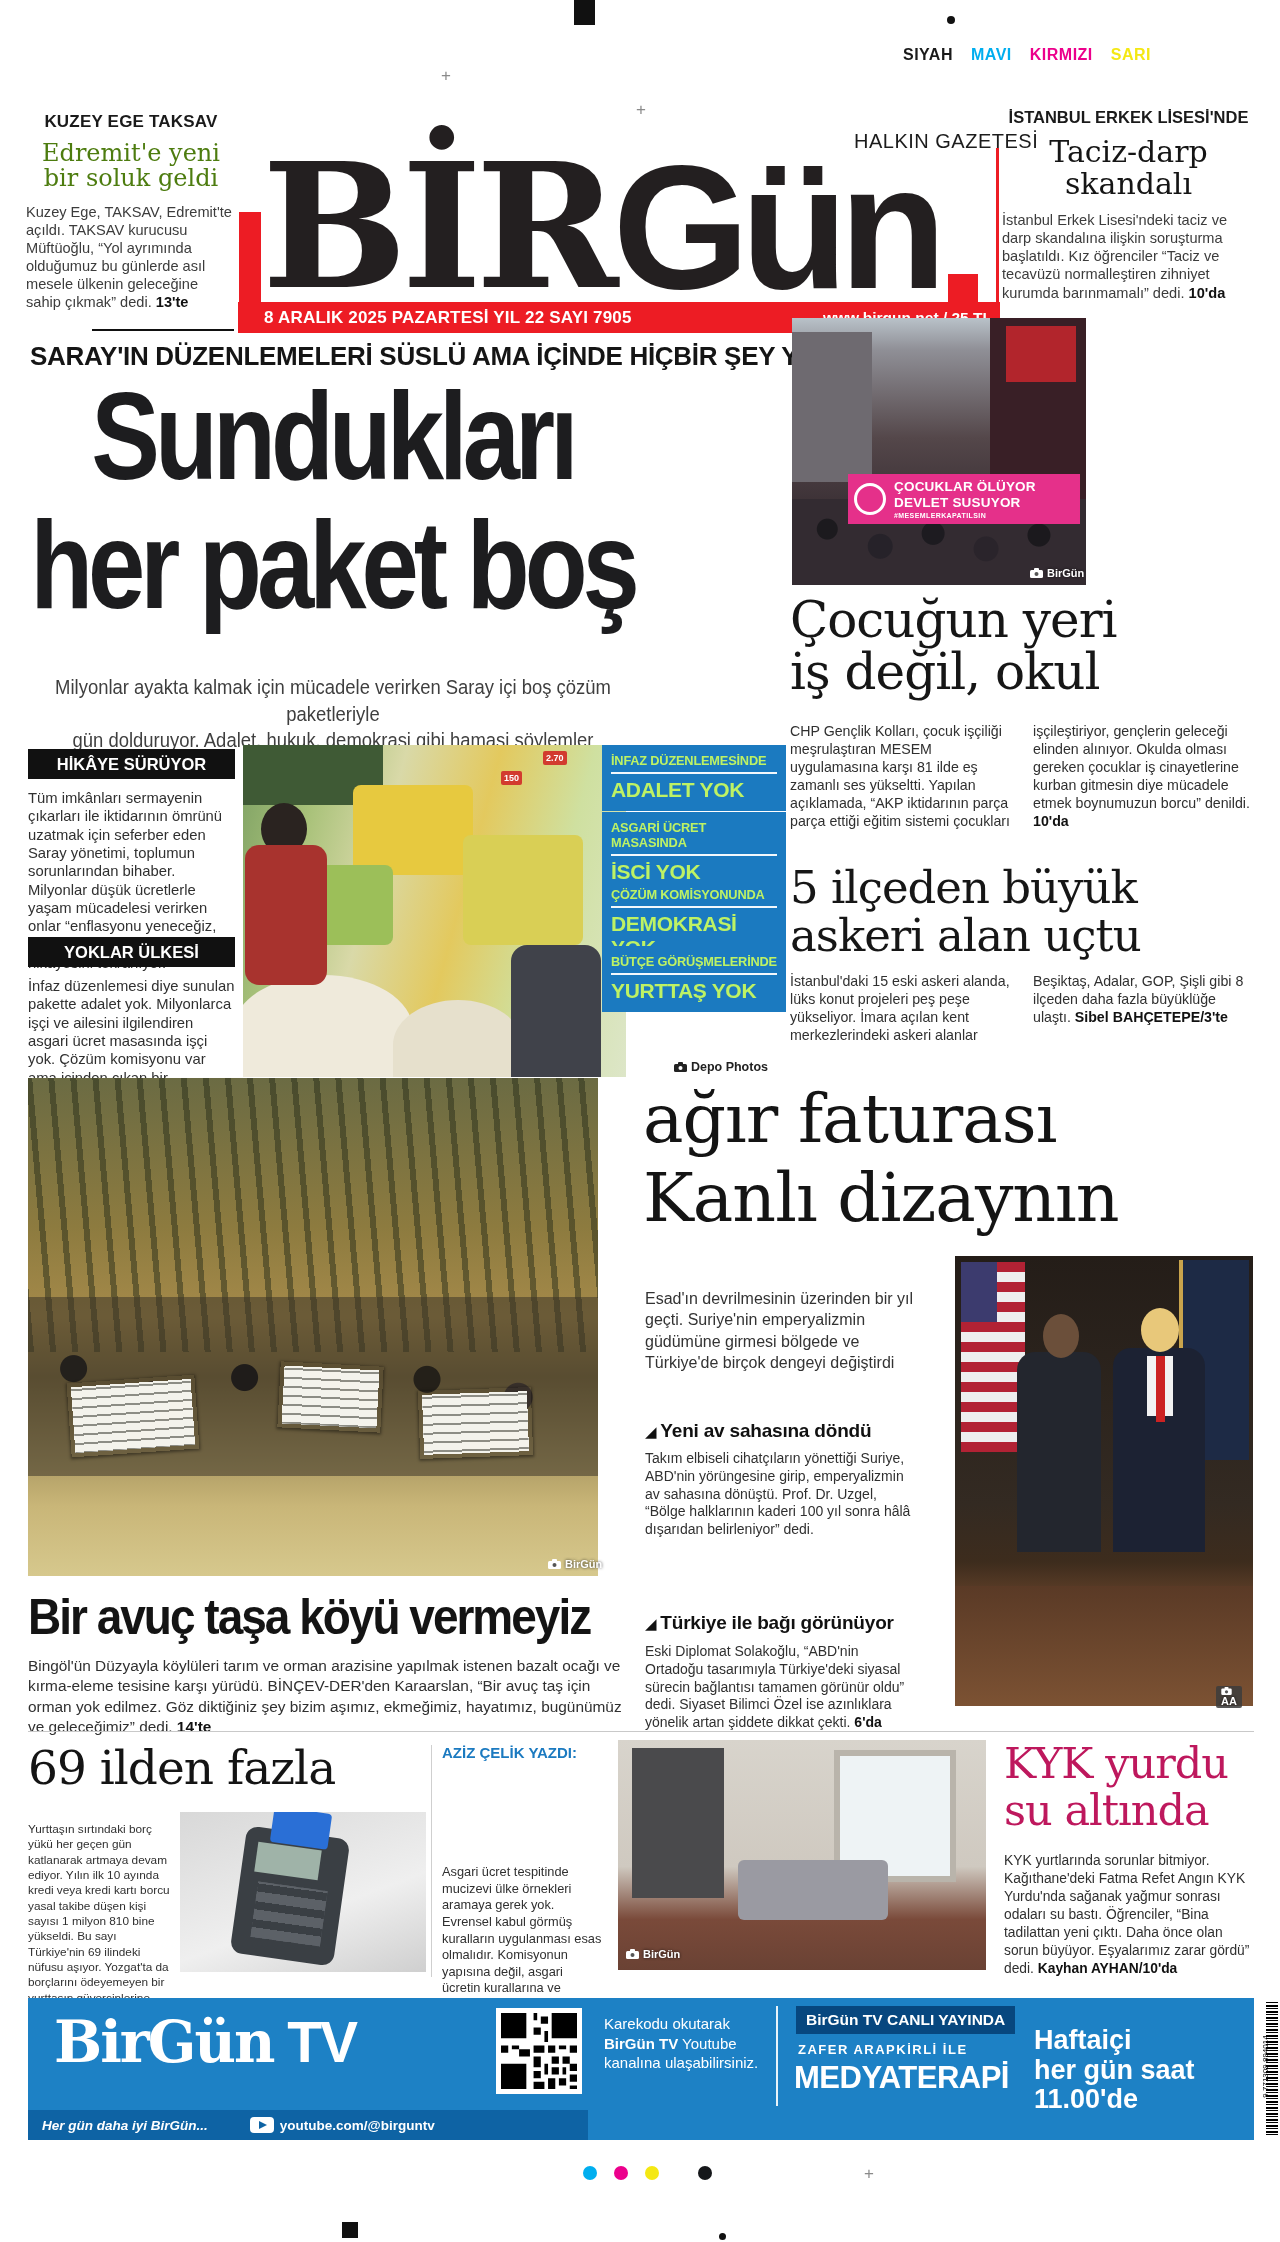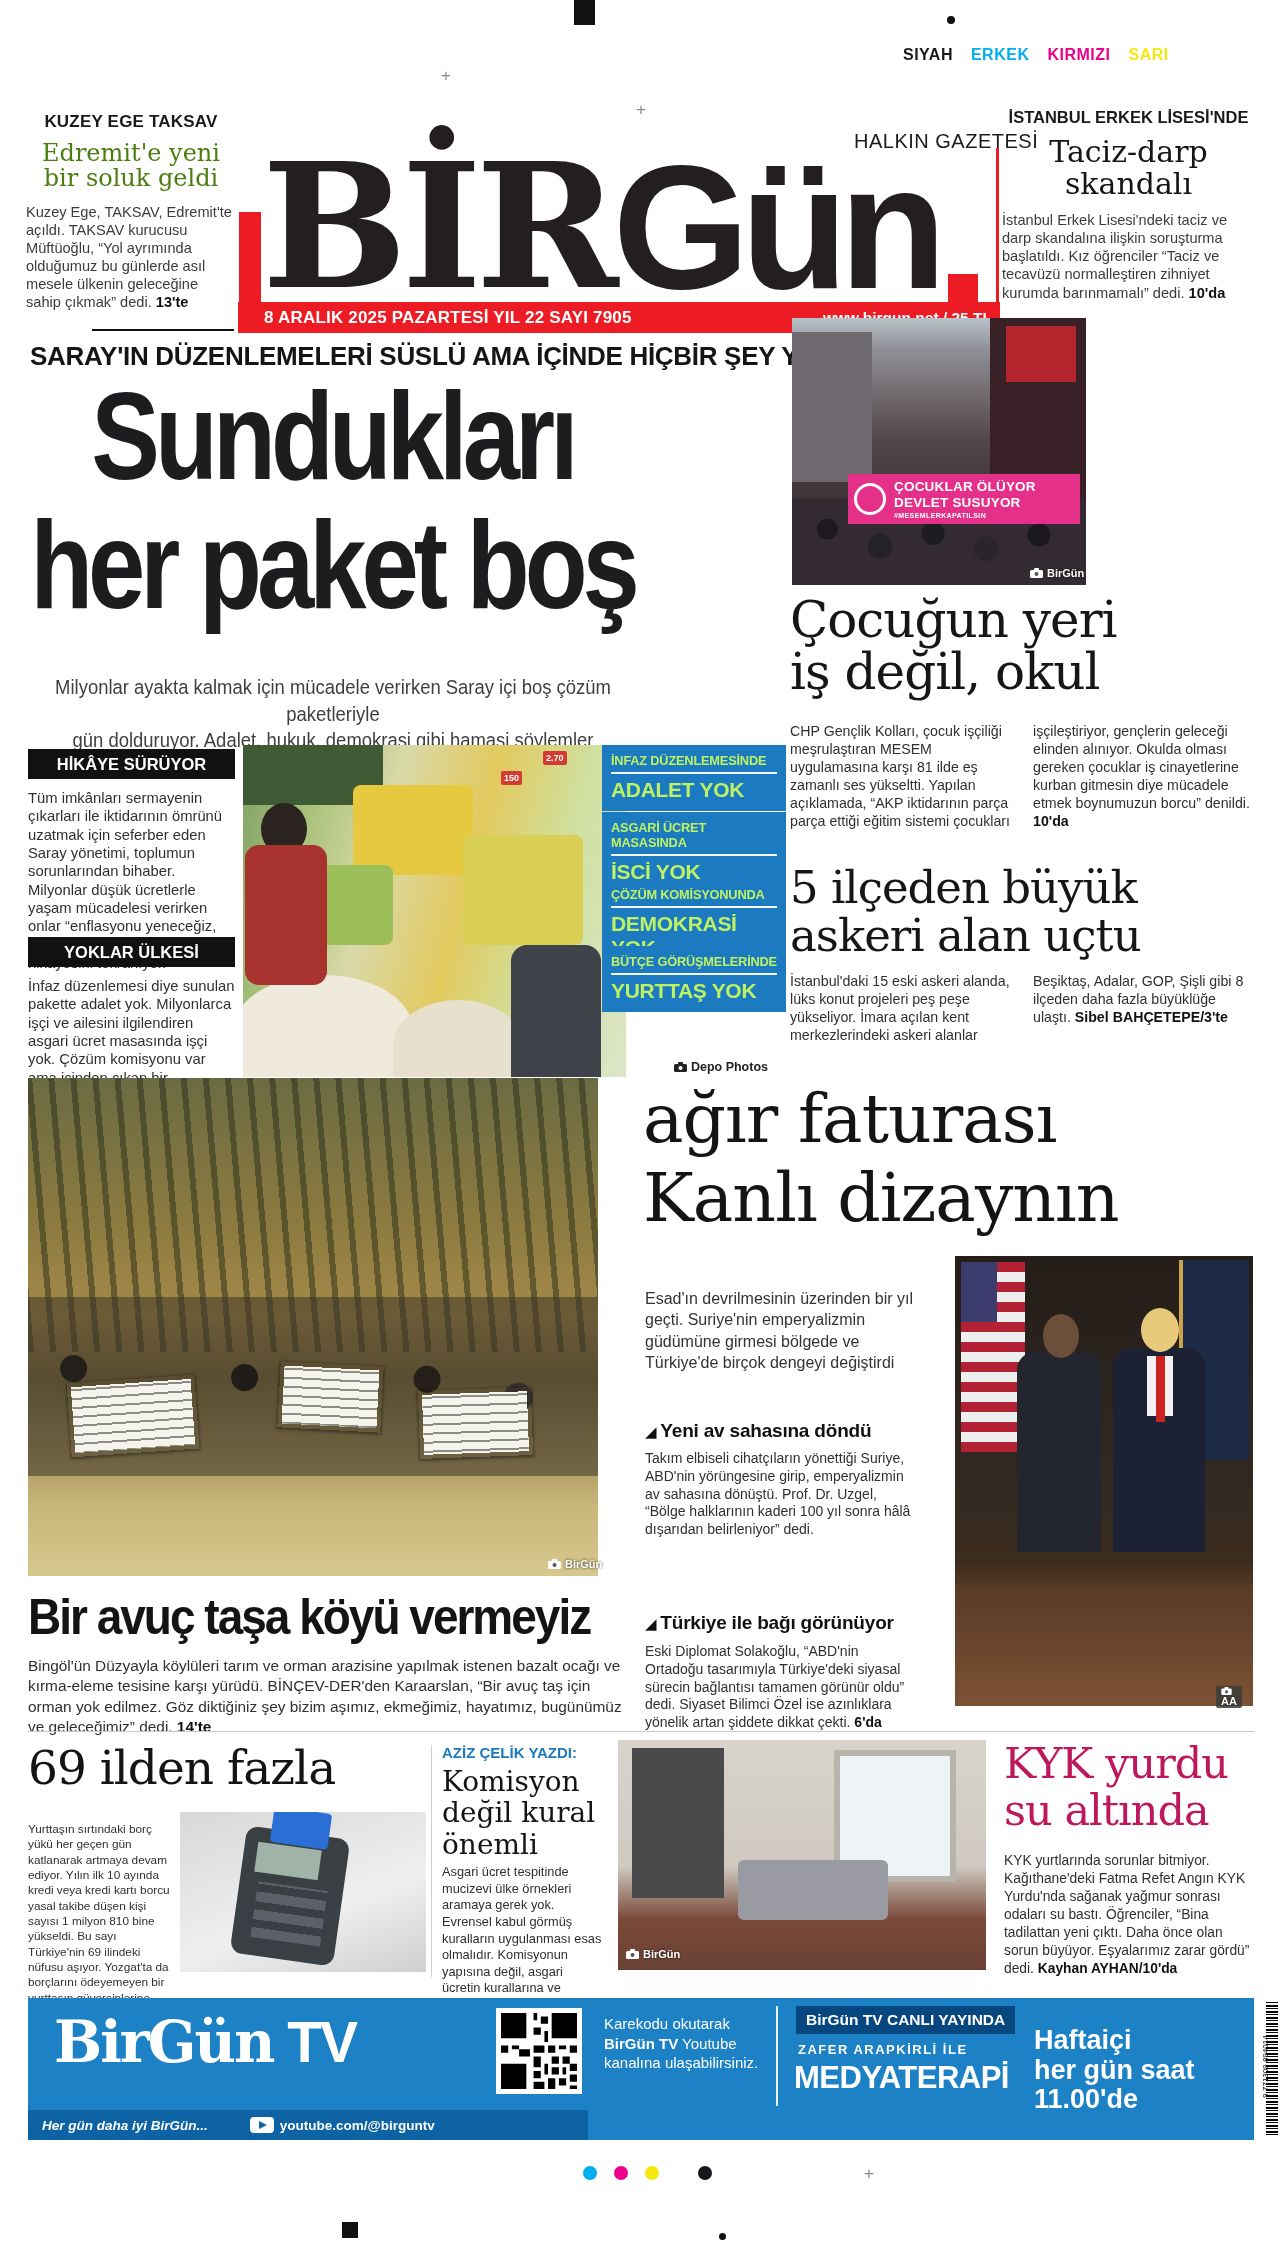--- a/index.html
+++ b/index.html
@@ -199,21 +199,21 @@
 <body>
 
 <div class="page">
 
   <div class="abs reg-sq-top"></div>
   <div class="abs reg-dot-top"></div>
   <div class="abs reg-plus plus1">+</div>
   <div class="abs reg-plus plus2">+</div>
   <div class="abs colorbar">
     <span class="c-siyah">SIYAH</span>
-    <span class="c-mavi">ERKEK</span>
+    <span class="c-mavi">MAVI</span>
     <span class="c-kirmizi">KIRMIZI</span>
     <span class="c-sari">SARI</span>
   </div>
 
   <div class="abs taksav">
     <div class="kick">KUZEY EGE TAKSAV</div>
     <div class="head serif">Edremit'e yeni bir soluk geldi</div>
     <div class="body"><span>Kuzey Ege, TAKSAV,  Edremit'te açıldı. TAKSAV kurucusu Müftüoğlu, “Yol ayrımında olduğumuz bu günlerde asıl mesele ülkenin geleceğine sahip çıkmak” dedi. </span><span class="pageref">13'te</span></div>
   </div>
   <div class="abs taksav-rule"></div>
@@ -382,21 +382,20 @@
   <div class="abs il69-body"><span>Yurttaşın sırtındaki borç yükü her geçen gün katlanarak artmaya devam ediyor. Yılın ilk 10 ayında kredi veya kredi kartı borcu yasal takibe düşen kişi sayısı 1 milyon 810 bine yükseldi. Bu sayı Türkiye'nin 69 ilindeki nüfusu aşıyor. Yozgat'ta da borçlarını ödeyemeyen bir yurttaşın güvercinlerine haciz konuldu. </span><span class="pageref">4'te</span></div>
 
   <div class="abs pos">
     <div class="dev"></div>
     <div class="scr"></div>
     <div class="keys"></div>
     <div class="card"></div>
   </div>
 
   <div class="abs kom-kick">AZİZ ÇELİK YAZDI:</div>
-  <div class="abs kom-head serif">Komisyon değil kural önemli</div>
   <div class="abs kom-body"><span>Asgari ücret tespitinde mucizevi ülke örnekleri aramaya gerek yok. Evrensel kabul görmüş kuralların uygulanması esas olmalıdır. Komisyonun yapısına değil, asgari ücretin kurallarına ve mücadeleye odaklanmak lazım. </span><span class="pageref">5'te</span></div>
 
   <div class="abs room">
     <div class="wardrobe"></div>
     <div class="window"></div>
     <div class="bed"></div>
   </div>
   <div class="abs credit cr-room">
     <svg width="13" height="10" viewBox="0 0 13 10">
         <rect x="0" y="2" width="13" height="8" rx="1.5" fill="#fff"></rect>

